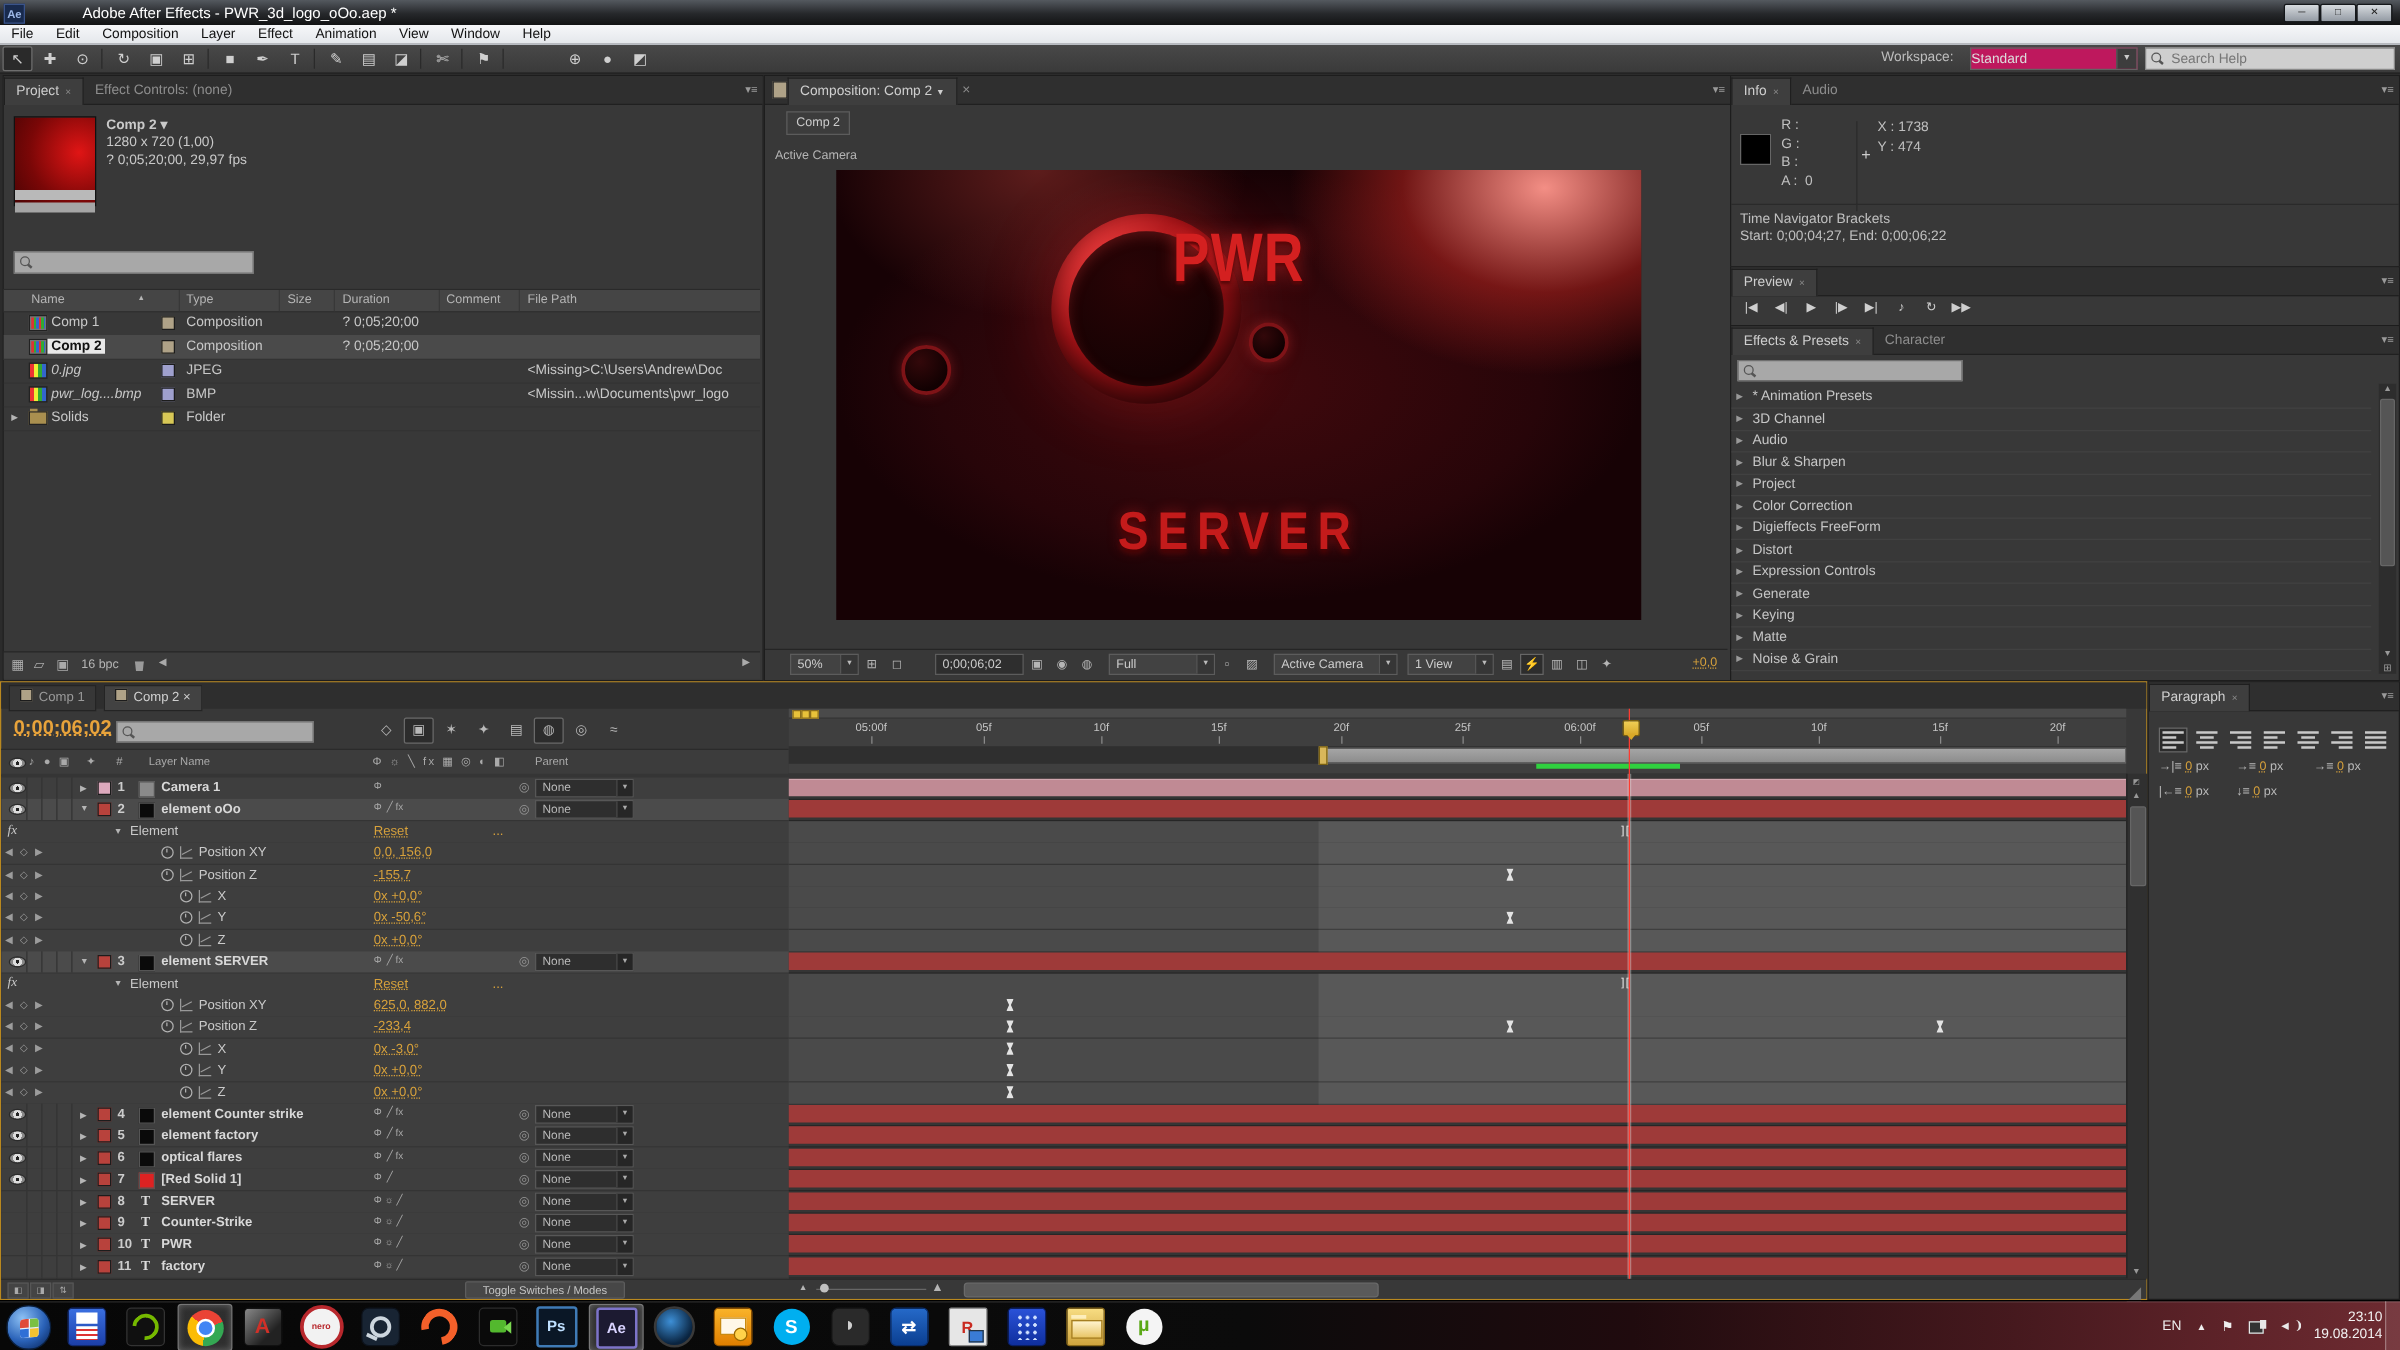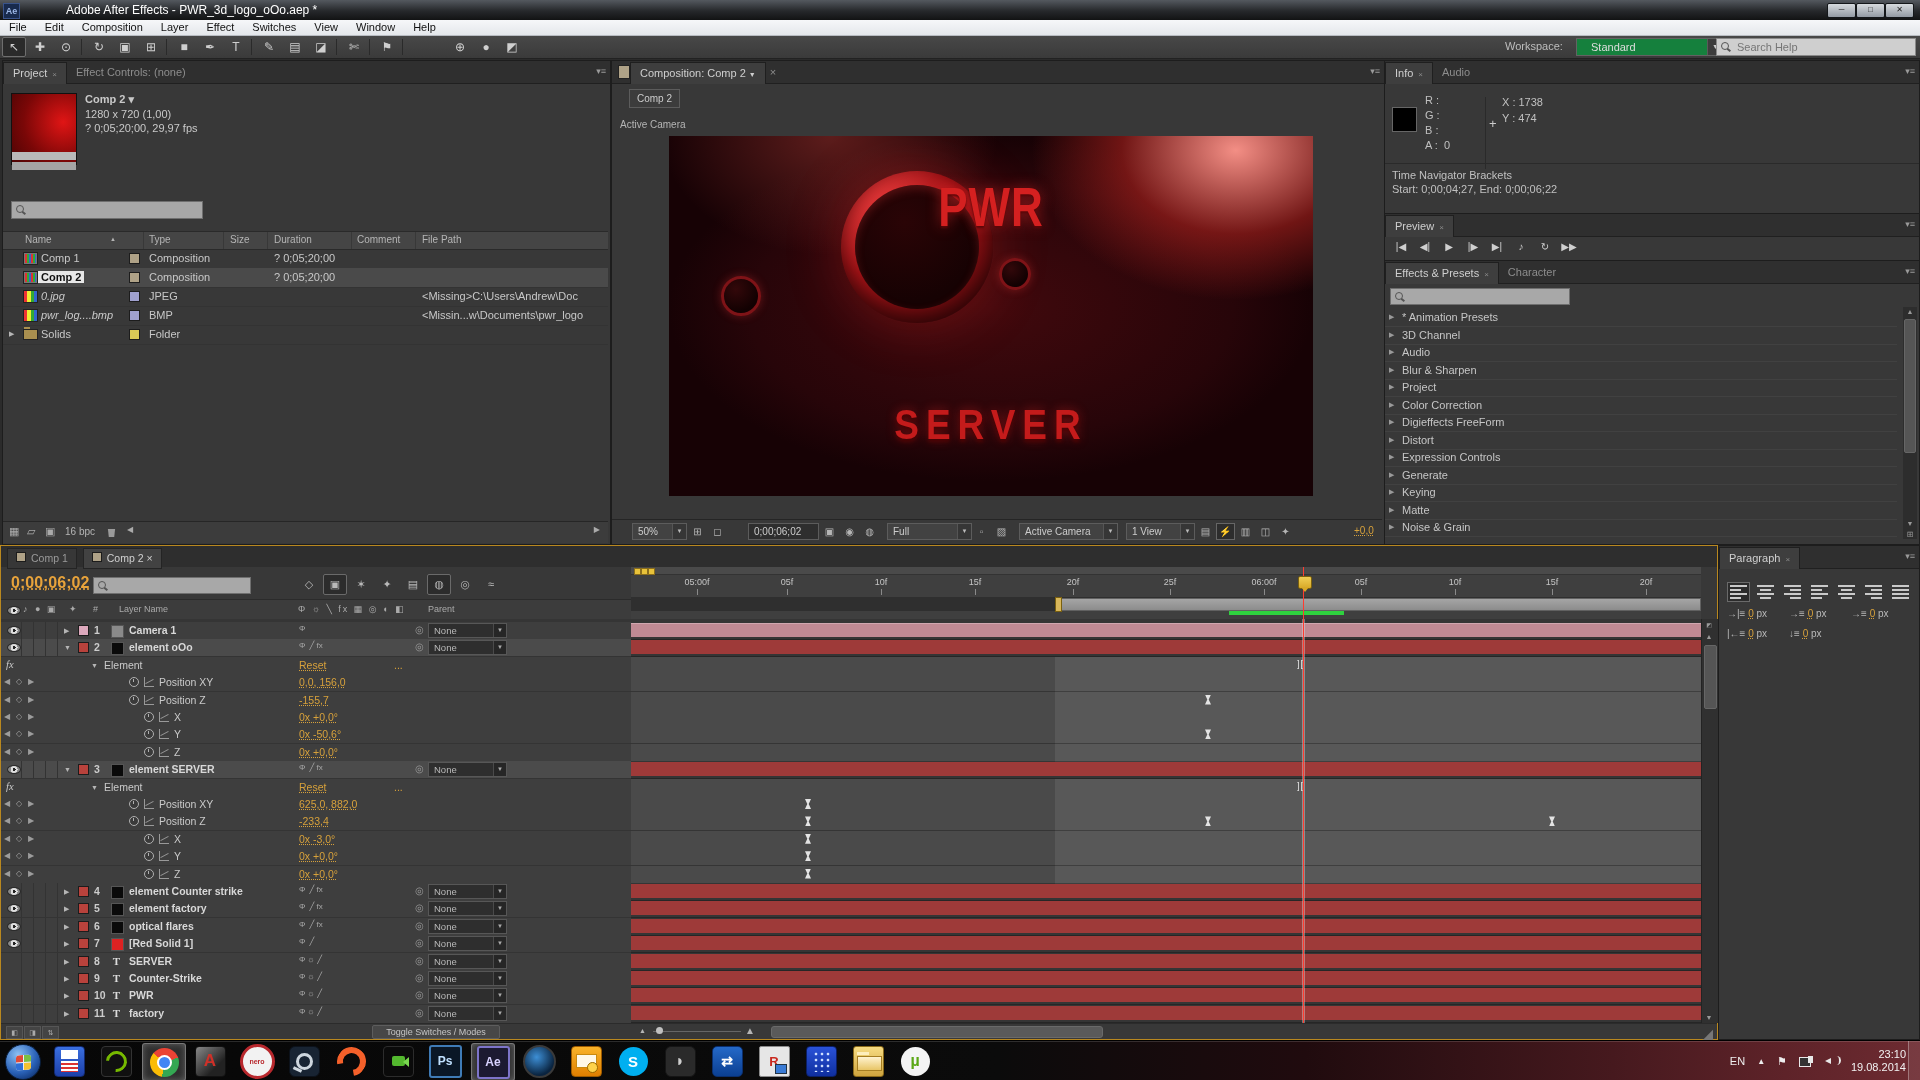--- a/index.html
+++ b/index.html
@@ -19,22 +19,22 @@
     border-bottom:1px solid #b8bcc2;display:flex;align-items:center;}
   .menu-item{color:#111;font-size:11px;padding:0 9px;height:15px;line-height:15px;}
   
   #toolbar{left:0;top:36px;width:1920px;height:22px;background:linear-gradient(#484848,#3a3a3a);
     border-bottom:1px solid #222;display:flex;align-items:center;}
   .tool{width:22px;height:18px;margin-left:2px;color:#cfcfcf;font-size:12px;line-height:18px;
     text-align:center;border:1px solid transparent;}
   .tool.active{background:#2a2a2a;border:1px solid #6e6e6e;border-radius:2px;}
   .tool.sep{width:1px;height:16px;background:#2a2a2a;border:none;margin:0 3px;}
   #workspace-label{left:1505px;top:40px;font-size:11px;color:#bdbdbd;}
-  #workspace-dd{left:1576px;top:38px;width:132px;height:16px;background:#15803d;border:1px solid #636363;
-    font-size:11px;color:#ddd;line-height:16px;padding-left:14px;}
+  #workspace-dd{left:1576px;top:38px;width:132px;height:16px;background:#be185d;border:1px solid #636363;
+    font-size:11px;color:#ddd;line-height:16px;padding-left:0;}
   #workspace-dd .dda{position:absolute;right:0;top:0;width:15px;height:100%;background:#3d3d3d;border-left:1px solid #5a5a5a;
     color:#ccc;font-size:7px;text-align:center;line-height:16px;}
   #searchhelp{left:1716px;top:38px;width:198px;height:16px;background:#cfcfcf;border:1px solid #8a8a8a;}
   #searchhelp input{position:absolute;left:18px;top:0;width:175px;height:14px;border:none;background:transparent;
     font-size:11px;color:#333;font-family:"Liberation Sans",sans-serif;outline:none;}
   .mag{position:absolute;width:6px;height:6px;border:1.5px solid #555;border-radius:50%;}
   .mag::after{content:"";position:absolute;left:5px;top:6px;width:4px;height:1.5px;background:#555;transform:rotate(40deg);}
   
   .panel{background:#383838;border:1px solid #1d1d1d;}
   .pstrip{position:absolute;left:0;top:0;right:0;height:22px;background:#2f2f2f;border-bottom:1px solid #202020;display:flex;}
@@ -275,21 +275,21 @@
     <span class="winbtn abs" style="right:35px">□</span>
     <span class="winbtn abs" style="right:6px">✕</span>
   </div>
 
   <div id="menubar" class="abs">
       <span class="menu-item">File</span>
       <span class="menu-item">Edit</span>
       <span class="menu-item">Composition</span>
       <span class="menu-item">Layer</span>
       <span class="menu-item">Effect</span>
-      <span class="menu-item">Switches</span>
+      <span class="menu-item">Animation</span>
       <span class="menu-item">View</span>
       <span class="menu-item">Window</span>
       <span class="menu-item">Help</span>
     </div>
 
   <div id="toolbar" class="abs">
       <div class="tool active">↖</div>
       <div class="tool">✚</div>
       <div class="tool">⊙</div>
       <div class="tool sep"></div>

